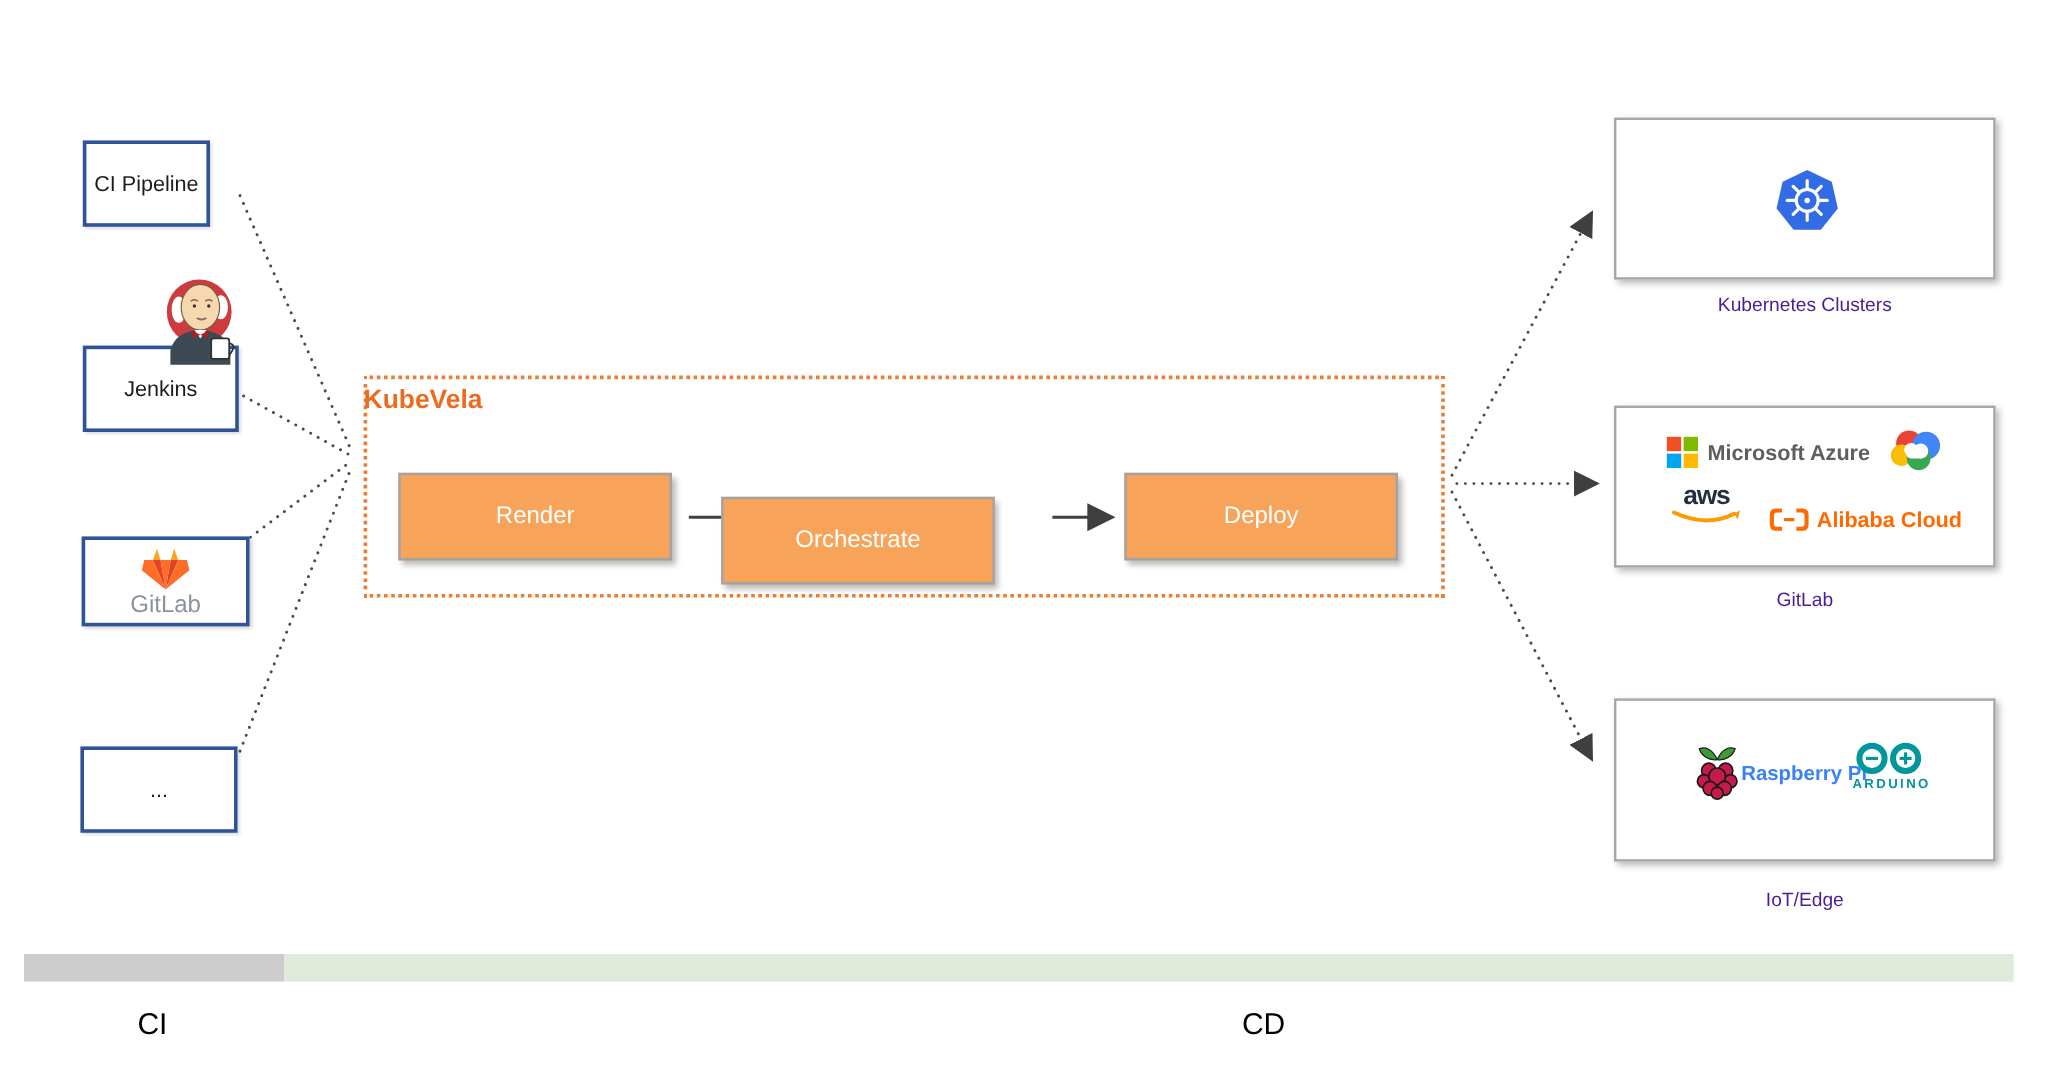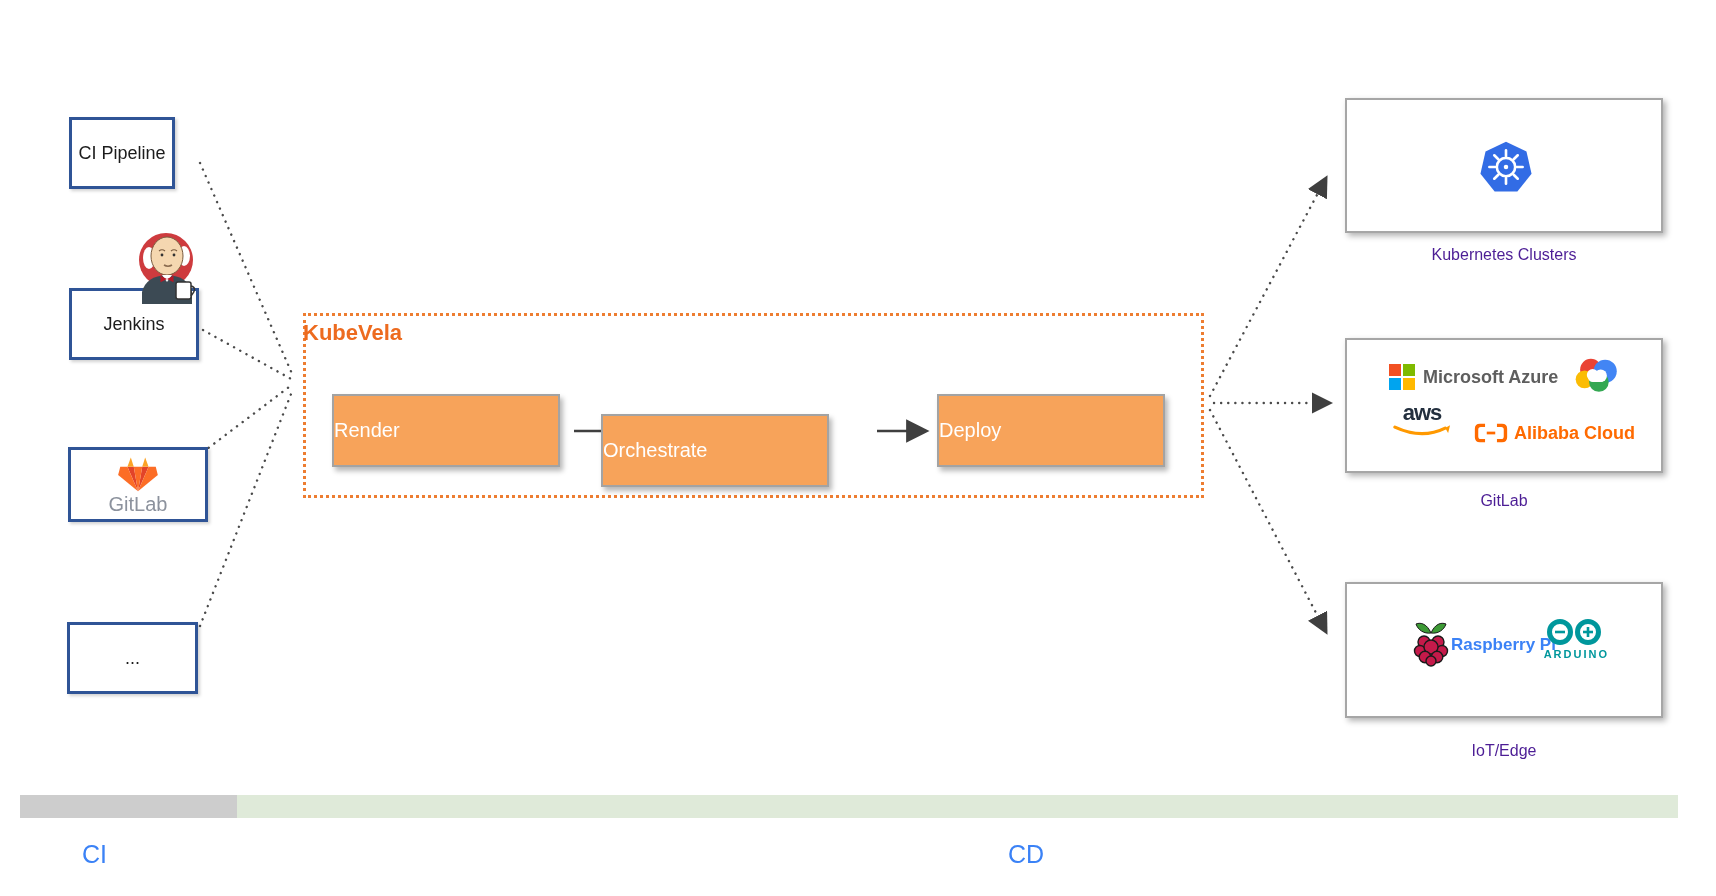--- a/index.html
+++ b/index.html
@@ -18,21 +18,21 @@
   .jenkins-mascot{position:absolute;left:136px;top:224px;z-index:2;}
 
   
   .kv-box{position:absolute;left:303px;top:313px;width:901px;height:185px;box-sizing:border-box;
           border:3px dotted #ED7D31;z-index:0;}
   .kv-title{position:absolute;left:303px;top:320px;width:901px;text-align:left;
             font-size:22px;font-weight:bold;color:#ED6B1F;z-index:1;}
 
   .step{position:absolute;box-sizing:border-box;width:228px;height:73px;top:394px;
         background:#F7A35A;border:2px solid #A3A3A3;color:#fff;font-size:20px;
-        display:flex;align-items:center;
+        display:flex;align-items:center;justify-content:center;
         box-shadow:3px 4px 5px rgba(0,0,0,.28);z-index:1;}
 
   
   .node-gray{position:absolute;box-sizing:border-box;left:1345px;width:318px;background:#fff;
              border:2px solid #A6A6A6;box-shadow:3px 3px 6px rgba(0,0,0,.3);z-index:1;}
   .rlabel{position:absolute;left:1345px;width:318px;text-align:center;font-size:16px;color:#4c1d95;z-index:1;}
 
   
   .logo-row{position:absolute;display:flex;align-items:center;}
   .ms-squares{display:grid;grid-template-columns:12px 12px;grid-template-rows:12px 12px;gap:2px;margin-right:8px;}
@@ -42,21 +42,21 @@
   .aws-text{font-size:22px;font-weight:bold;color:#232F3E;letter-spacing:-1px;}
   .ali-text{font-size:18px;font-weight:bold;color:#FF6A00;margin-left:6px;}
   .rpi-text{font-size:17px;font-weight:bold;color:#3b82f6;margin-left:2px;}
   .arduino-wrap{display:flex;flex-direction:column;align-items:flex-start;line-height:1;}
   .arduino-text{font-size:11px;font-weight:bold;color:#00979C;letter-spacing:2px;margin-top:1px;}
 
   
   .bar{position:absolute;top:795px;height:23px;z-index:1;}
   .bar-ci{left:20px;width:217px;background:#CDCDCD;}
   .bar-cd{left:237px;width:1441px;background:#DFEAD9;}
-  .flabel{position:absolute;top:840px;width:90px;font-size:25px;color:#3b82f6;z-index:1;}
+  .flabel{position:absolute;top:840px;width:90px;text-align:center;font-size:25px;color:#000000;z-index:1;}
 </style>
 </head>
 <body>
 
 <div class="canvas">
 
   <svg class="overlay" viewBox="0 0 1716 896">
     <defs>
       <marker id="arrow" viewBox="0 0 10 10" refX="8.5" refY="5" markerWidth="9" markerHeight="9" orient="auto-start-reverse">
         <path d="M0 0 L10 5 L0 10 z" fill="#3F3F3F"></path>

